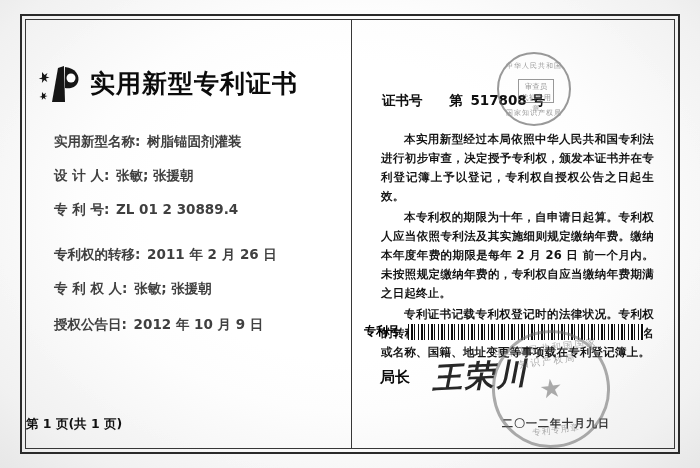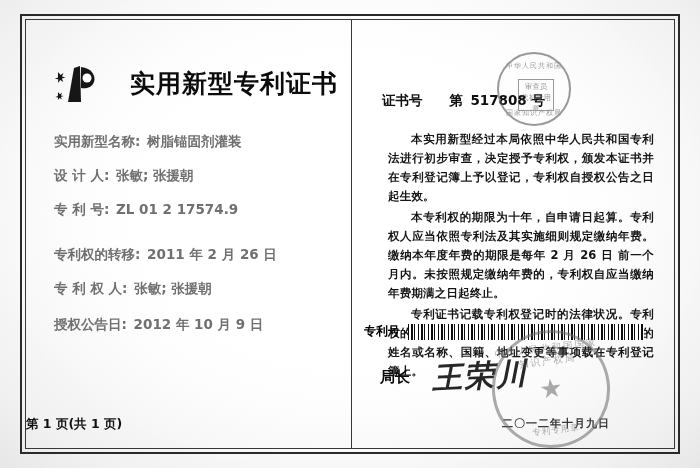--- a/index.html
+++ b/index.html
@@ -55,27 +55,26 @@
   
   .left-panel {
     position: absolute;
     left: 26px;
     top: 20px;
     width: 325px;
     height: 428px;
   }
   .title-row {
     position: absolute;
-    left: 28px;
+    left: 12px;
     top: 42px;
     width: 280px;
     height: 42px;
     display: flex;
     align-items: center;
-    gap: 24px;
   }
   .emblem {
     position: relative;
     width: 46px;
     height: 42px;
     margin-right: 6px;
     flex: none;
   }
   .cert-title {
     font-family: "DejaVu Sans", sans-serif;
@@ -83,21 +82,21 @@
     font-weight: bold;
     letter-spacing: 1px;
     color: #111;
     white-space: nowrap;
   }
 
   .field {
     position: absolute;
     left: 28px;
     font-size: 13.5px;
-    color: #8b5cf6;
+    color: #14532d;
     font-weight: bold;
     white-space: nowrap;
     font-family: "DejaVu Sans", sans-serif;
   }
   .field .label { font-weight: bold; }
   .field .value { font-weight: bold; margin-left: 2px; }
 
   .f1 { top: 113px; }
   .f2 { top: 147px; }
   .f3 { top: 181px; }
@@ -143,21 +142,21 @@
     top: 110px;
     width: 278px;
     font-size: 11.5px;
     line-height: 19px;
     color: #1a1a1a;
     text-align: justify;
     font-weight: bold;
     letter-spacing: 0.2px;
   }
   .body-text p {
-    margin: 0 0 2px 12px;
+    margin: 0 0 2px 5px;
     text-indent: 23px;
   }
 
   .patent-no-bar {
     position: absolute;
     left: 12px;
     top: 303px;
     width: 280px;
     display: flex;
     align-items: center;
@@ -223,21 +222,21 @@
     top: 52px;
     width: 74px;
     height: 74px;
     font-size: 7px;
   }
   .seal-small .inner-box {
     position: absolute;
     left: 19px;
     top: 25px;
     width: 36px;
-    height: 32px;
+    height: 24px;
     border: 1px solid #5e5e5e;
     font-size: 7.5px;
     line-height: 11px;
     text-align: center;
     color: #5e5e5e;
     padding-top: 1px;
     box-sizing: border-box;
   }
   .seal-small .arc-top,
   .seal-small .arc-bottom {
@@ -317,21 +316,21 @@
     <div class="field f1">
       <span class="label">实用新型名称:</span>
       <span class="value">树脂锚固剂灌装</span>
     </div>
     <div class="field f2">
       <span class="label">设 计 人:</span>
       <span class="value">张敏; 张援朝</span>
     </div>
     <div class="field f3">
       <span class="label">专 利 号:</span>
-      <span class="value">ZL 01 2 17574.9</span>
+      <span class="value">ZL 01 2 30889.4</span>
     </div>
     <div class="field f4">
       <span class="label">专利权的转移:</span>
       <span class="value">2011 年 2 月 26 日</span>
     </div>
     <div class="field f5">
       <span class="label">专 利 权 人:</span>
       <span class="value">张敏; 张援朝</span>
     </div>
     <div class="field f6">

